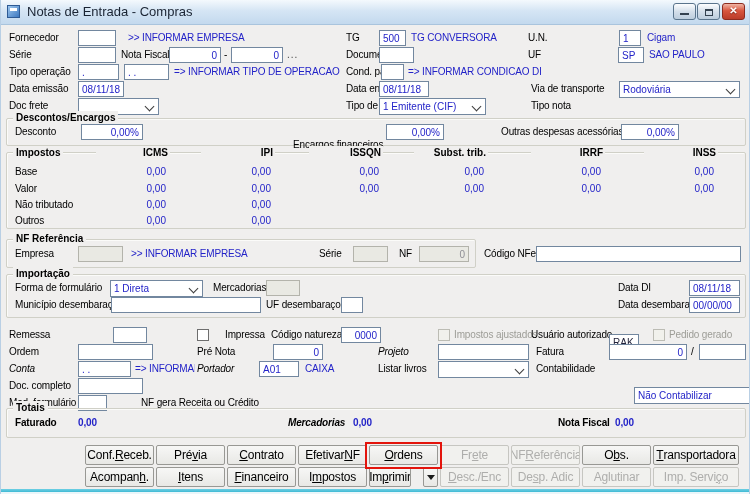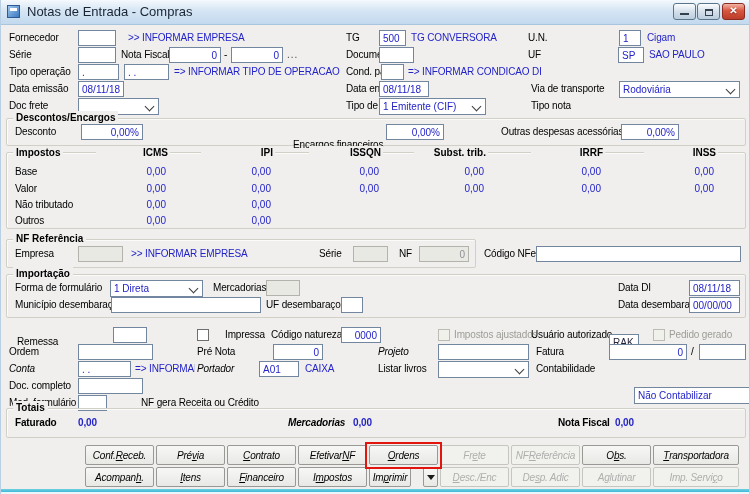--- a/index.html
+++ b/index.html
@@ -37,22 +37,22 @@
   .hd{position:absolute;font-size:10px;font-weight:bold;line-height:13px;background:#f0efee;padding:0 2px;text-align:right;}
   .cell{position:absolute;width:70px;text-align:right;font-size:10px;line-height:14px;color:#2323c8;}
   .cb{position:absolute;width:12px;height:12px;box-sizing:border-box;border:1px solid #6e6e6e;background:#fff;}
   .cb.dis{border-color:#bcbcb4;background:#f1f1ec;}
   .mini{position:absolute;font-size:10px;color:#4a4a4a;letter-spacing:1px;line-height:16px;}
   .clip{overflow:hidden;}
   
   .btngrid{position:absolute;left:84px;top:445px;width:662px;display:grid;
     grid-template-columns:repeat(8,69px) 86px;grid-auto-rows:20px;gap:2px 2px;}
   .btn{box-sizing:border-box;border:1px solid #989894;border-radius:2px;background:linear-gradient(#f7f7f6,#e8e8e5);
-    font-size:10px;letter-spacing:-0.2px;color:#000;display:flex;align-items:center;justify-content:center;
-    white-space:nowrap;overflow:hidden;padding:0 1px;cursor:default;font-family:"Liberation Sans",sans-serif;font-style:italic;}
+    font-size:12px;letter-spacing:-0.2px;color:#000;display:flex;align-items:center;justify-content:center;
+    white-space:nowrap;overflow:hidden;padding:0 1px;cursor:default;font-family:"Liberation Sans",sans-serif;}
   .btn .k{text-decoration:underline;}
   .btn.dis{color:#aeaeac;border-color:#c6c6c1;background:#f1f1ee;}
   .redwrap{position:relative;}
   .redwrap .btn{width:100%;height:100%;}
   .redwrap::after{content:"";position:absolute;left:-4px;top:-3px;right:-4px;bottom:-4px;border:2px solid #e3140c;pointer-events:none;}
   .split{display:flex;gap:12px;text-align:center;}
   .split .btn:first-child{flex:1;}
   .arrowbtn{width:15px;flex:none;}
   .tri{width:0;height:0;border-left:4px solid transparent;border-right:4px solid transparent;border-top:5px solid #1a1a1a;}
   .accent{position:absolute;left:0;right:0;top:489px;height:3px;background:linear-gradient(#6fd0e4,#3fb9d4);}
@@ -183,21 +183,21 @@
   <input class="fld dis" style="left: 265px; top: 280px; width: 34px;">
   <span class="lbl" style="left:617px;top:280px;">Data DI</span>
   <input class="fld" style="left: 688px; top: 280px; width: 51px;" value="08/11/18">
   <span class="lbl" style="left:14px;top:297px;">Município desembaraço</span>
   <input class="fld" style="left: 110px; top: 297px; width: 150px;">
   <span class="lbl" style="left:265px;top:297px;">UF desembaraço</span>
   <input class="fld" style="left: 340px; top: 297px; width: 22px;">
   <span class="lbl" style="left:617px;top:297px;">Data desembaraço</span>
   <input class="fld" style="left: 688px; top: 297px; width: 51px;" value="00/00/00">
 
-  <span class="lbl" style="left:16px;top:327px;margin-top:7px;">Remessa</span>
+  <span class="lbl" style="left:8px;top:327px;">Remessa</span>
   <input class="fld" style="left: 112px; top: 327px; width: 34px;">
   <span class="cb" style="left:196px;top:329px;"></span>
   <span class="lbl" style="left:212px;top:327px;padding-left:12px;">Impressa</span>
   <span class="lbl" style="left:270px;top:327px;">Código natureza</span>
   <input class="fld num" style="left: 340px; top: 327px; width: 40px;" value="0000">
   <span class="cb dis" style="left:437px;top:329px;"></span>
   <span class="lbl dim" style="left:453px;top:327px;">Impostos ajustados</span>
   <span class="lbl" style="left:530px;top:327px;">Usuário autorizado</span>
   <input class="fld" style="left: 608px; top: 334px; width: 30px; color: rgb(34, 34, 58);" value="RAK">
   <span class="cb dis" style="left:652px;top:329px;"></span>

